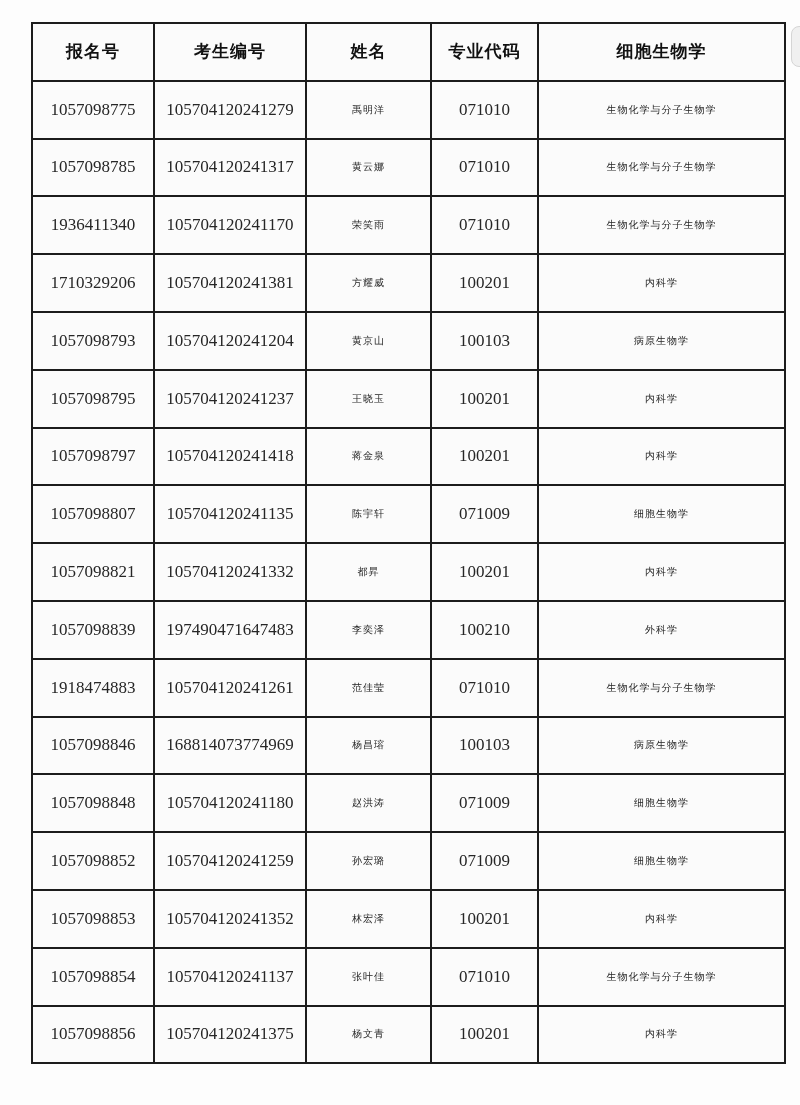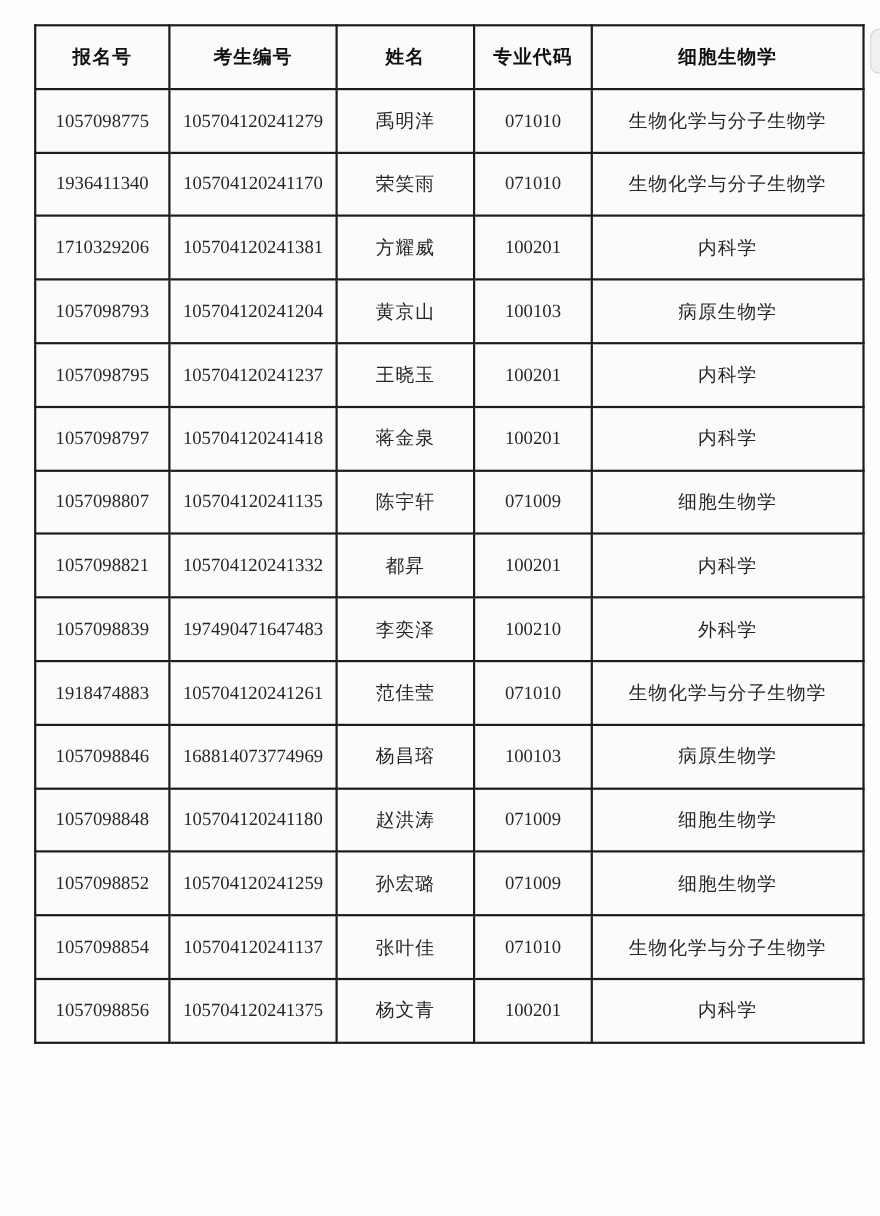--- a/index.html
+++ b/index.html
@@ -45,21 +45,21 @@
     font-weight: 700;
     font-size: 17px;
     color: #111111;
     letter-spacing: 1px;
   }
   td {
     font-size: 17px;
     color: #262626;
   }
   td.cn {
-    font-size: 17px;
+    font-size: 10px;
     letter-spacing: 1px;
   }
   .scrollbar-thumb {
     position: absolute;
     left: 791px;
     top: 26px;
     width: 16px;
     height: 39px;
     border-radius: 8px;
     background: #f0f0f0;
@@ -89,20 +89,27 @@
     </thead>
     <tbody>
   <tr>
     <td>1057098775</td>
     <td>105704120241279</td>
     <td class="cn">禹明洋</td>
     <td>071010</td>
     <td class="cn">生物化学与分子生物学</td>
   </tr>
 
+  <tr>
+    <td>1057098785</td>
+    <td>105704120241317</td>
+    <td class="cn">黄云娜</td>
+    <td>071010</td>
+    <td class="cn">生物化学与分子生物学</td>
+  </tr>
 
   <tr>
     <td>1936411340</td>
     <td>105704120241170</td>
     <td class="cn">荣笑雨</td>
     <td>071010</td>
     <td class="cn">生物化学与分子生物学</td>
   </tr>
 
   <tr>
@@ -186,20 +193,27 @@
   </tr>
 
   <tr>
     <td>1057098852</td>
     <td>105704120241259</td>
     <td class="cn">孙宏璐</td>
     <td>071009</td>
     <td class="cn">细胞生物学</td>
   </tr>
 
+  <tr>
+    <td>1057098853</td>
+    <td>105704120241352</td>
+    <td class="cn">林宏泽</td>
+    <td>100201</td>
+    <td class="cn">内科学</td>
+  </tr>
 
   <tr>
     <td>1057098854</td>
     <td>105704120241137</td>
     <td class="cn">张叶佳</td>
     <td>071010</td>
     <td class="cn">生物化学与分子生物学</td>
   </tr>
 
   <tr>

